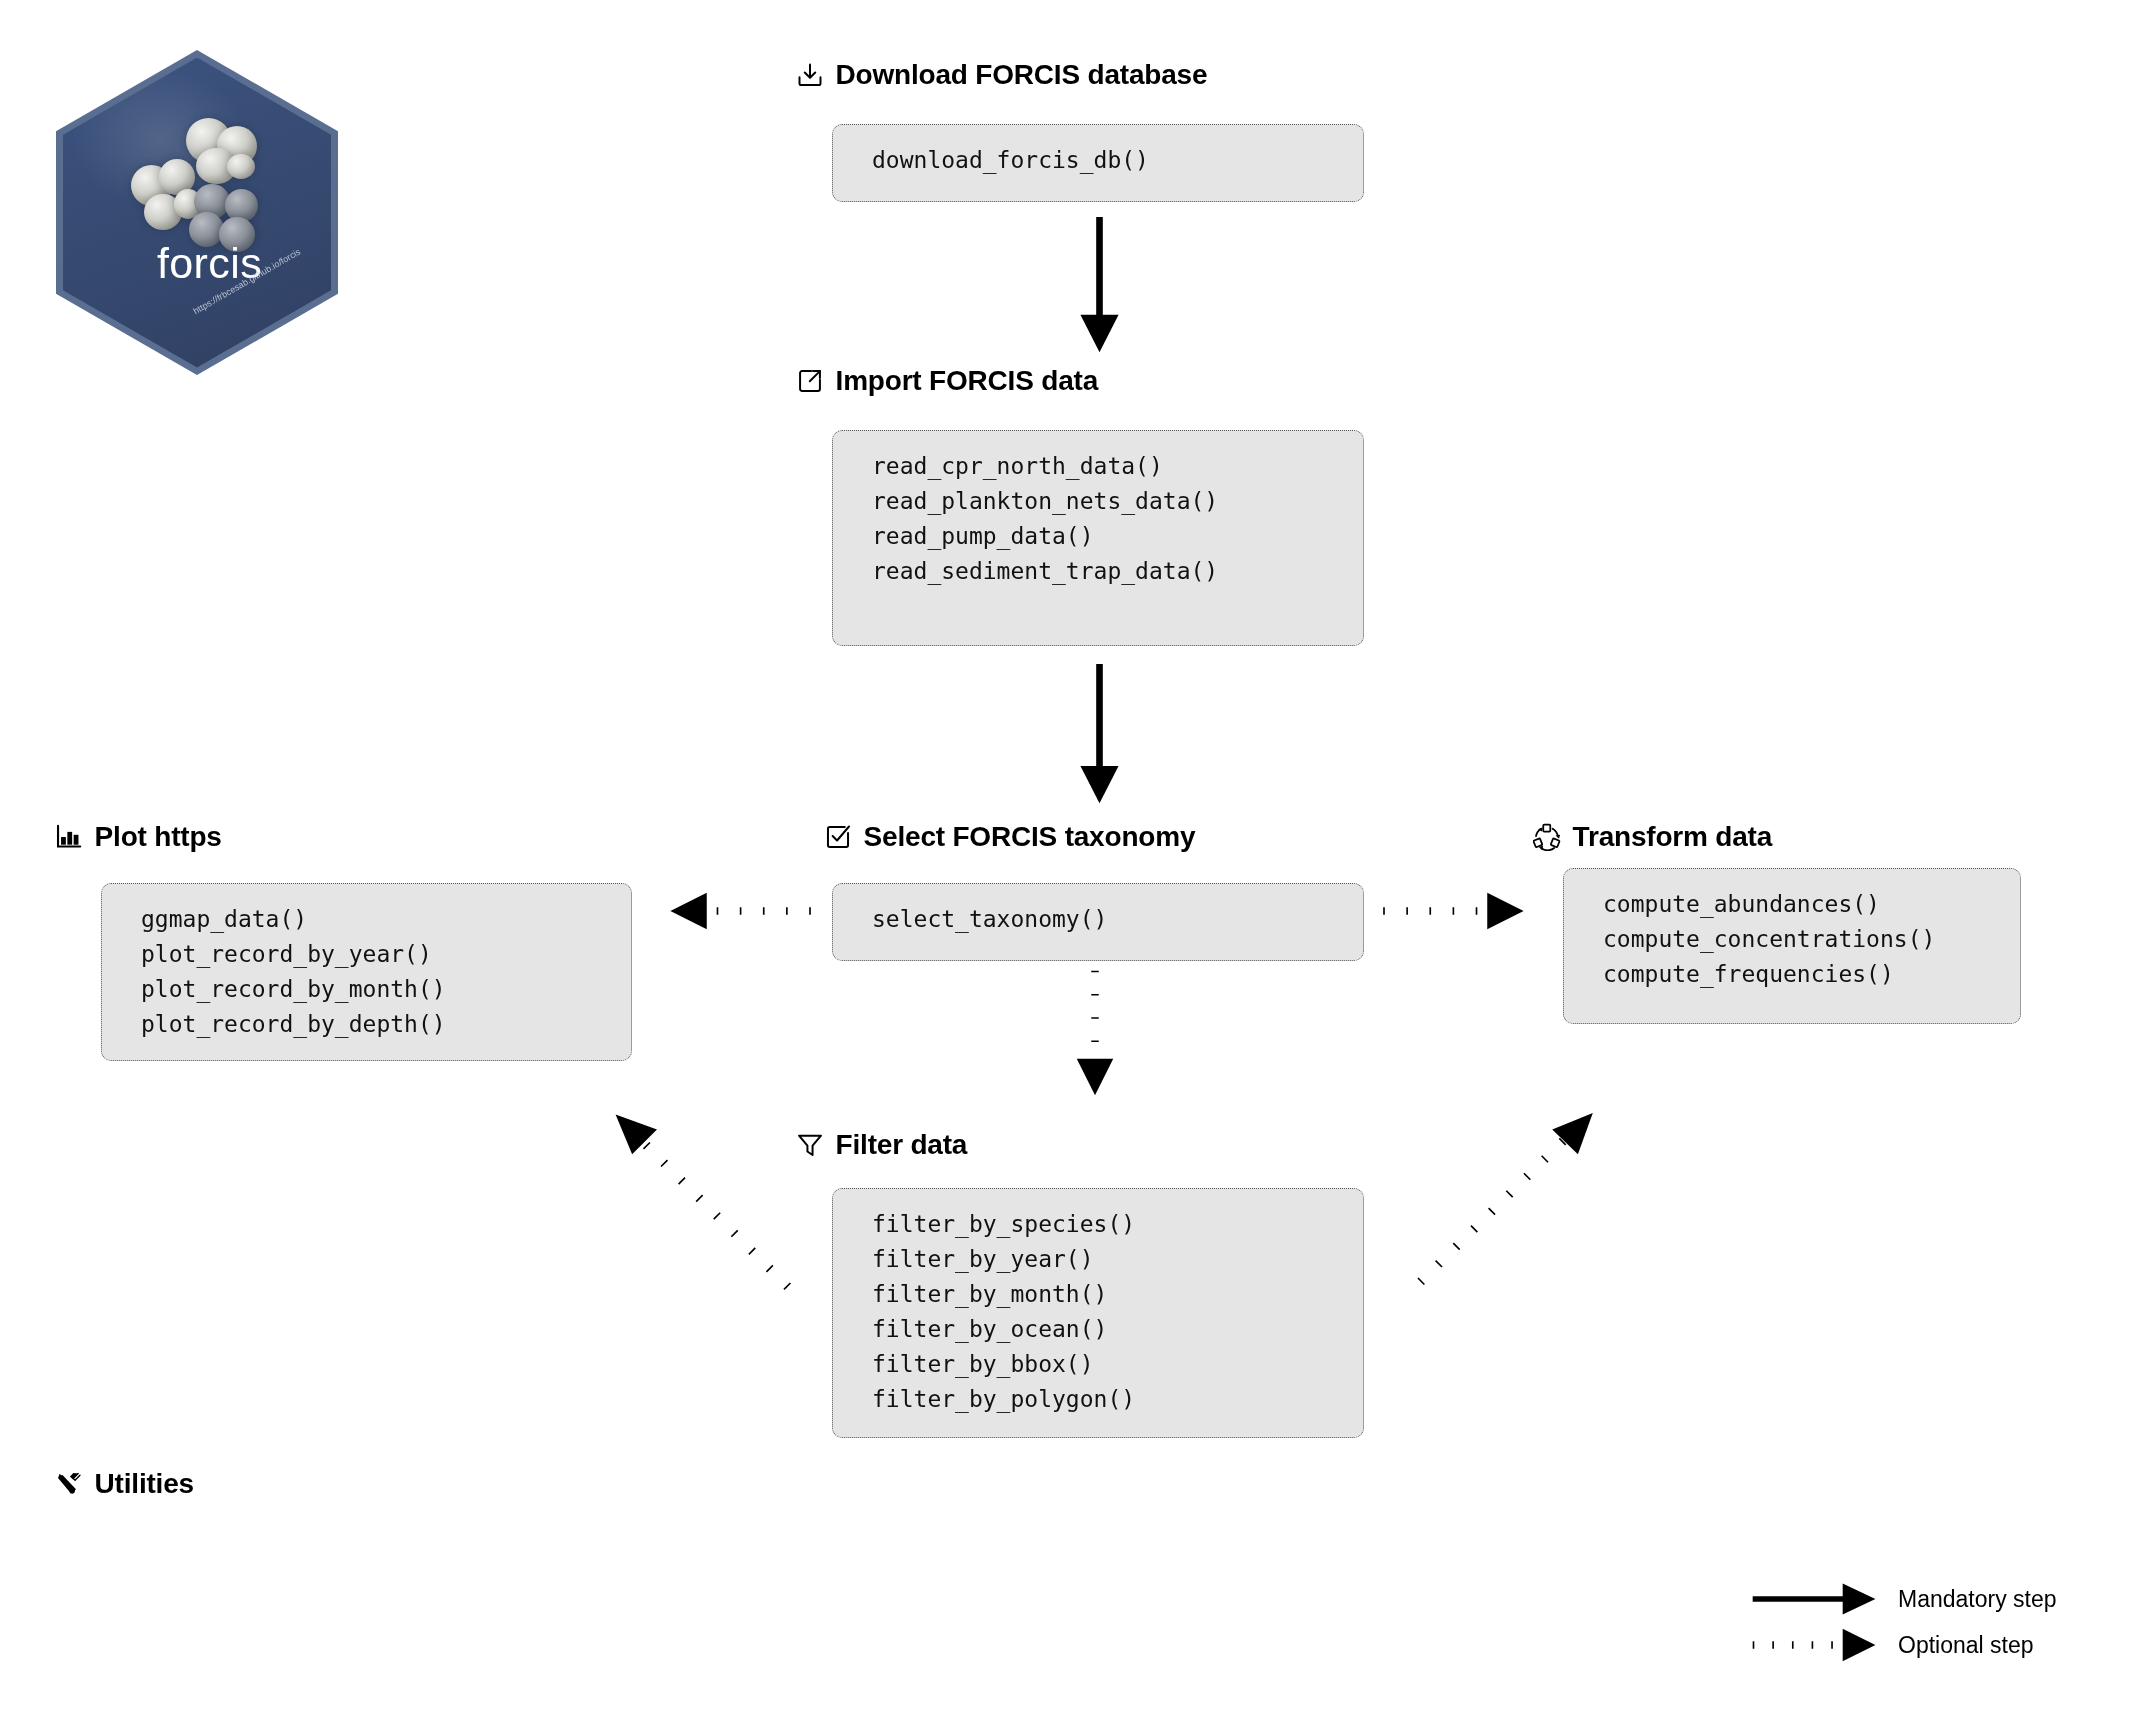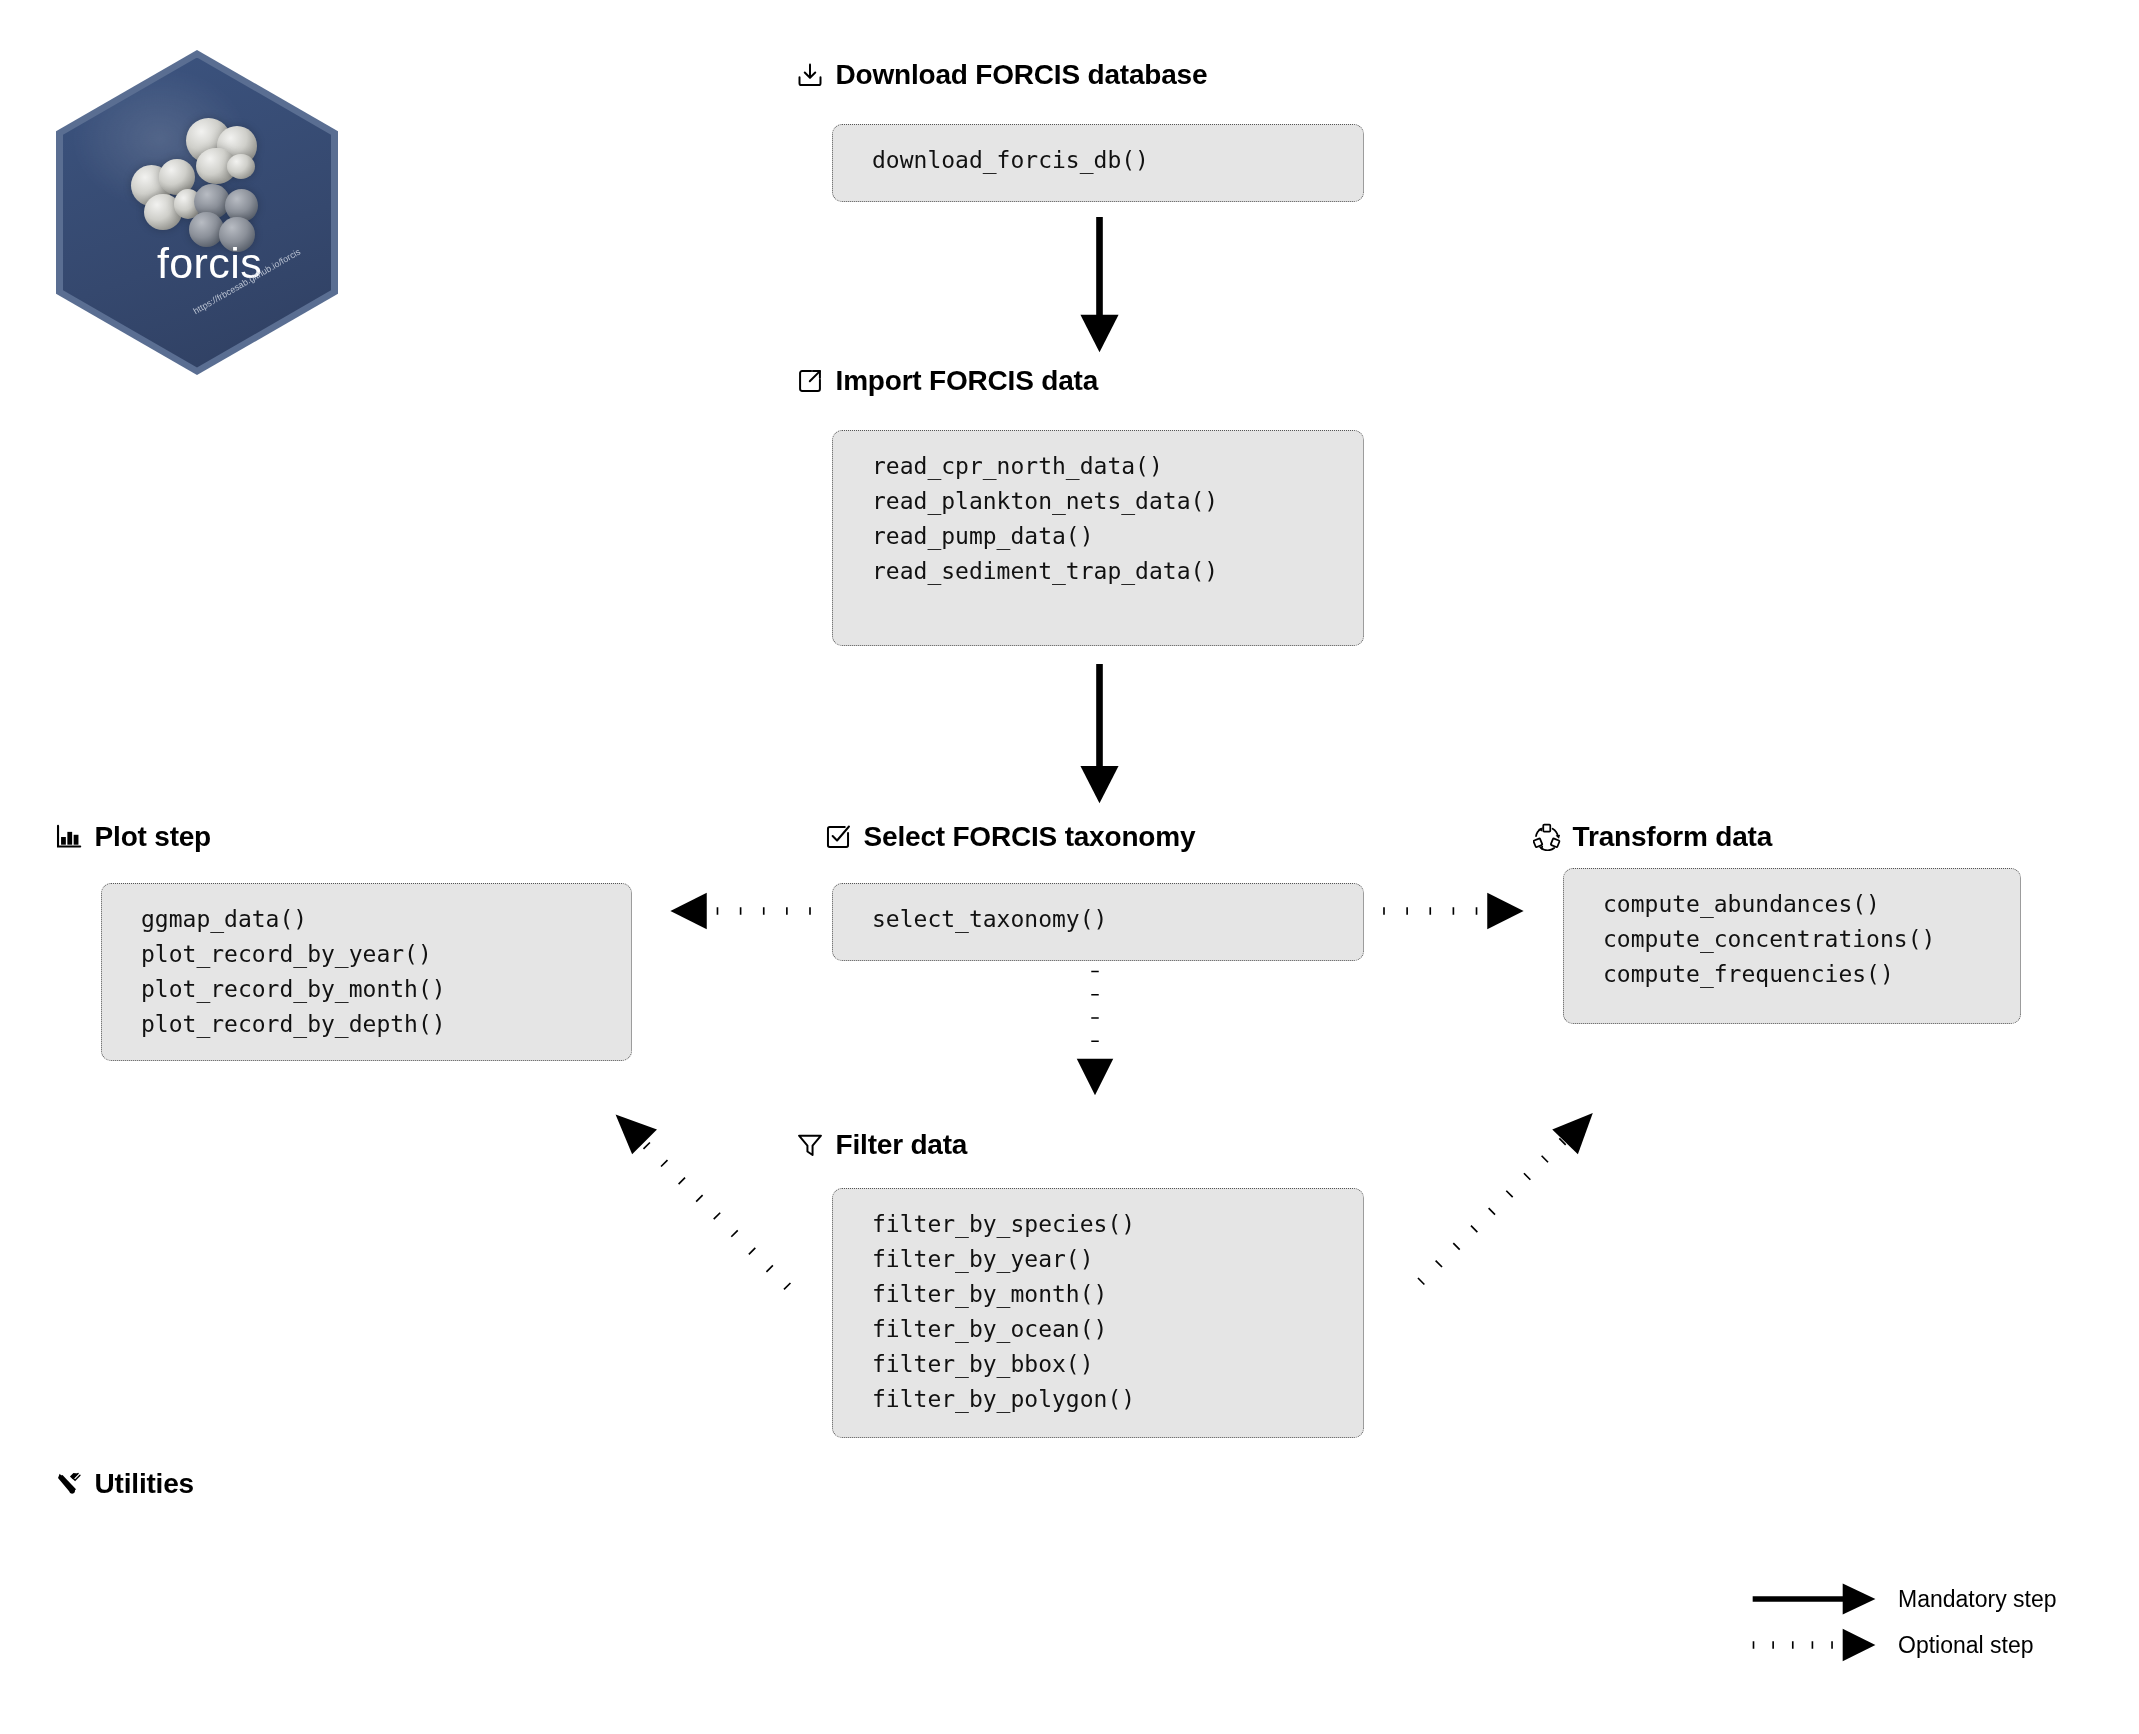--- a/index.html
+++ b/index.html
@@ -212,21 +212,21 @@
     <polygon points="45,168 22,123 68,123" fill="#000"></polygon>
   </svg>
 
   <div class="section-head" style="left:55px; top:823px;">
     <svg class="sec-icon" viewBox="0 0 24 24">
       <path d="M2.6 2.5 V20.2 H21.6" fill="none" stroke="#000" stroke-width="1.8" stroke-linecap="round"></path>
       <rect x="5.2" y="12.0" width="4.1" height="6.6" fill="#000"></rect>
       <rect x="10.6" y="7.6" width="4.1" height="11.0" fill="#000"></rect>
       <rect x="16.0" y="10.1" width="4.1" height="8.5" fill="#000"></rect>
     </svg>
-    <span class="head-text">Plot step</span>
+    <span class="head-text">Plot https</span>
   </div>
   <div class="code-box" style="left:101px; top:883px; width:531px; height:178px;">
     <div class="code-line">ggmap_data()</div>
     <div class="code-line">plot_record_by_year()</div>
     <div class="code-line">plot_record_by_month()</div>
     <div class="code-line">plot_record_by_depth()</div>
   </div>
 
   <div class="section-head" style="left:824px; top:823px;">
     <svg class="sec-icon" viewBox="0 0 24 24" fill="none" stroke="#000" stroke-width="1.7">

